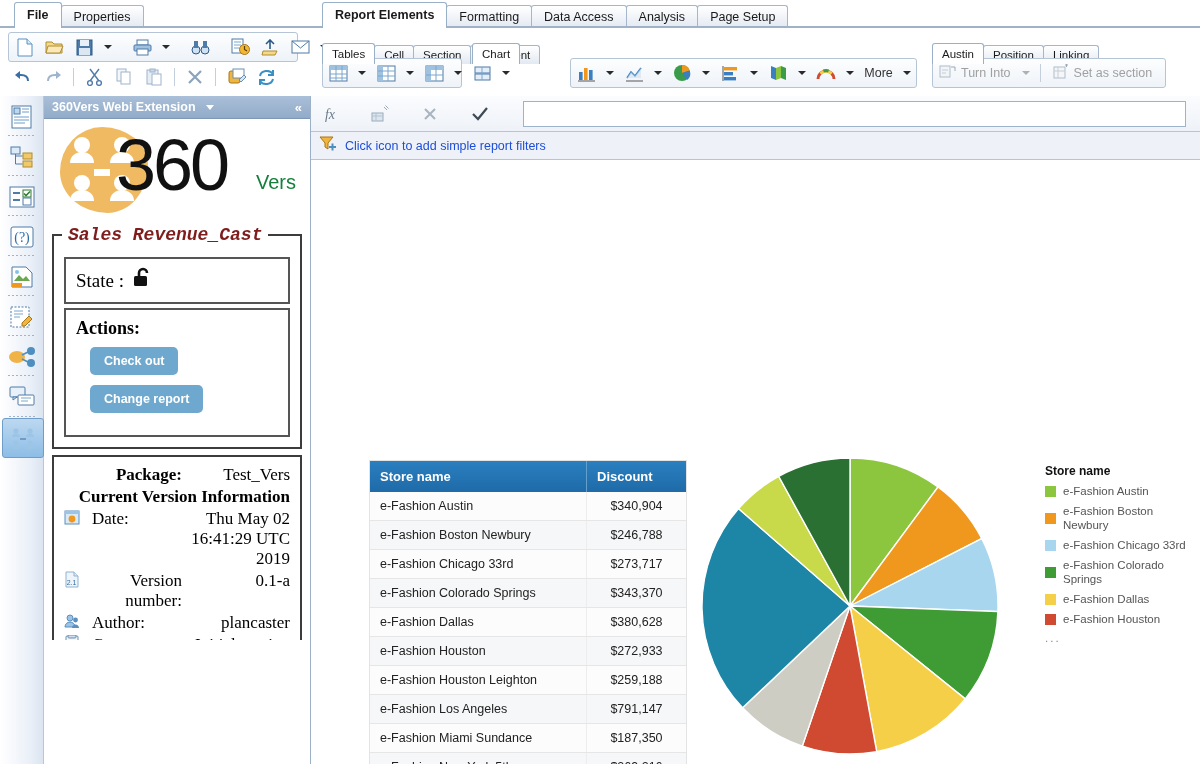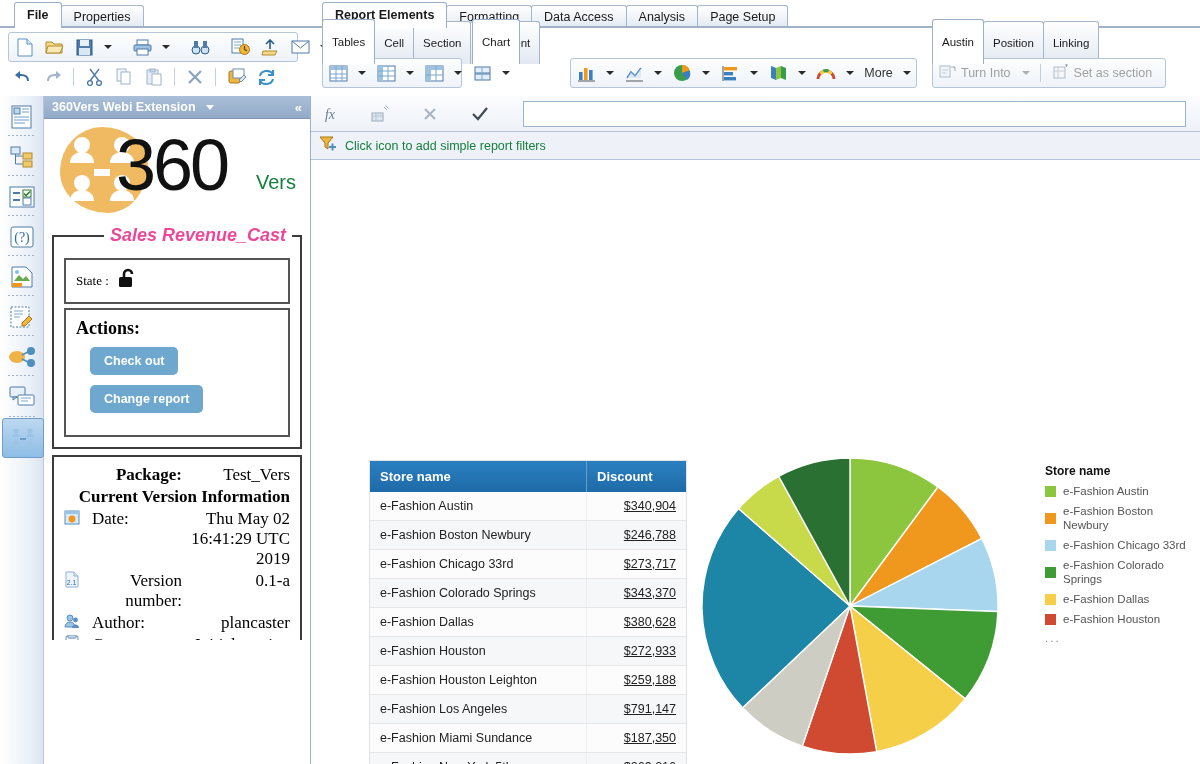--- a/index.html
+++ b/index.html
@@ -21,21 +21,21 @@
     background:linear-gradient(to bottom,#ffffff 0%,#eef2f7 60%,#e2e9f2 100%);
     border:1px solid #a6b6ca;border-bottom:none;
     border-radius:3px 3px 0 0;margin-right:-1px;
     box-shadow:inset 0 1px 0 #fff;
     transform:skewX(0deg);
   }
   .tab.active{
     height:25px;line-height:25px;
     background:#ffffff;border-color:#9ab0c8;z-index:5;font-weight:bold;
   }
-  .tab.small{height:18px;line-height:18px;font-size:11.5px;padding:12px 9px;border-radius:3px 3px 0 0;}
+  .tab.small{height:18px;line-height:18px;font-size:11.5px;padding:0 9px;border-radius:3px 3px 0 0;}
   .tab.small.active{height:20px;line-height:20px;background:#fff;font-weight:normal;}
 
   .file-tabs{left:14px;top:2px;}
   .main-tabs{left:322px;top:2px;}
   .sub-tabs-left{left:322px;top:38px;}
   .sub-tabs-chart{left:472px;top:38px;}
   .sub-tabs-right{left:932px;top:38px;}
 
   
   .tab-underline{position:absolute;left:0;width:1200px;height:2px;background:#9fb2c8;}
@@ -105,25 +105,25 @@
   .logo-wrap{position:relative;height:100px;margin:4px 0 0 0;}
   .logo-blob{position:absolute;left:16px;top:4px;width:88px;height:86px;
     background:#efb65a;border-radius:48% 52% 46% 54% / 52% 44% 56% 48%;opacity:.95;}
   .logo-people{position:absolute;left:16px;top:6px;width:88px;height:84px;}
   .logo-360{position:absolute;left:72px;top:6px;font-family:"Liberation Sans",sans-serif;
     font-size:72px;line-height:72px;letter-spacing:-3px;color:#111;font-weight:400;}
   .logo-vers{position:absolute;left:212px;top:48px;font-size:20px;color:#15803d;}
 
   fieldset.box{margin:2px 8px 0 8px;border:2px solid #3c3c3c;padding:6px 8px 10px 8px;}
   fieldset.box > legend{
-    font-family:Liberation Sans, sans-serif;font-style:italic;font-weight:bold;
-    font-size:18px;padding:0 6px;color:#ec4899;text-align:right;
+    font-family:Liberation Mono, monospace;font-style:italic;font-weight:bold;
+    font-size:18px;padding:0 6px;color:#7f1d1d;
   }
   .inner-box{border:2px solid #555;margin:6px 2px 0 2px;padding:8px 10px;background:#fff;}
-  .state-row{font-family:"Liberation Serif",serif;font-size:13px;display:flex;align-items:center;gap:8px;}
+  .state-row{font-family:"Liberation Serif",serif;font-size:19px;display:flex;align-items:center;gap:8px;}
   .actions-title{font-family:"Liberation Serif",serif;font-size:18px;font-weight:bold;margin-bottom:8px;}
   .abtn{
     display:block;background:#6fa8ce;color:#ffffff;font-weight:bold;font-size:12.5px;
     border:none;border-radius:5px;padding:7px 14px;margin:0 0 10px 14px;cursor:pointer;
     font-family:"Liberation Sans",sans-serif;
   }
 
   .info-box{border:2px solid #3c3c3c;margin:6px 8px 0 8px;padding:8px 10px;
     font-family:"Liberation Serif",serif;font-size:17px;}
   .info-grid{display:grid;grid-template-columns:118px 1fr;column-gap:6px;row-gap:2px;align-items:start;text-align:right;}
@@ -140,38 +140,38 @@
     position:absolute;left:0;top:0;width:889px;height:36px;box-sizing:border-box;
     background:linear-gradient(to bottom,#fbfcfe,#eef2f8);
     border-bottom:1px solid #b6c4d6;display:flex;align-items:center;padding:0 6px;gap:24px;
   }
   .fx-btn{width:26px;height:24px;display:flex;align-items:center;justify-content:center;}
   .fx-input{flex:1;height:22px;background:#fff;border:1px solid #9db3cc;margin-left:6px;margin-right:8px;}
   .filter-bar{
     position:absolute;left:0;top:36px;width:889px;height:28px;box-sizing:border-box;
     background:#eef2f8;border-bottom:1px solid #b6c4d6;
     display:flex;align-items:center;gap:8px;padding:0 8px;
-    font-size:12.5px;color:#15803d;
+    font-size:12.5px;color:#1d4ed8;
   }
   .canvas{position:absolute;left:0;top:64px;width:889px;height:604px;background:#fff;overflow:hidden;}
 
   
   .rtable{position:absolute;left:59px;top:301px;border-collapse:collapse;
     font-size:12.5px;box-shadow:0 0 0 1px #e3e3e3;}
   .rtable th{
     background:linear-gradient(to bottom,#2a7fbf 0%,#1f6aa8 100%);
     color:#ffffff;font-weight:bold;font-size:13px;text-align:left;
     padding:8px 10px;border-right:1px solid #63a0cc;
   }
   .rtable th:last-child{text-align:left;border-right:none;}
   .rtable td{
     padding:7px 10px;border-bottom:1px solid #e6e6e6;background:#fcfcfc;color:#222;
     white-space:nowrap;
   }
-  .rtable td.num{text-align:right;border-left:1px solid #ededed;text-decoration:underline;}
+  .rtable td.num{text-align:center;border-left:1px solid #ededed;}
   .rtable tr:nth-child(even) td{background:#f6f7f8;}
   .rtable td:first-child{width:196px;}
   .rtable td.num{width:79px;}
 
   
   .chartwrap{position:absolute;left:389px;top:296px;width:500px;height:310px;}
   .legend{position:absolute;left:345px;top:8px;width:155px;font-size:11.5px;color:#555;}
   .legend .ltitle{font-weight:bold;color:#111;font-size:12px;margin-bottom:6px;}
   .legend .lrow{display:flex;align-items:center;gap:7px;margin-bottom:6px;line-height:14px;}
   .legend .sw{width:11px;height:11px;flex:0 0 11px;}

